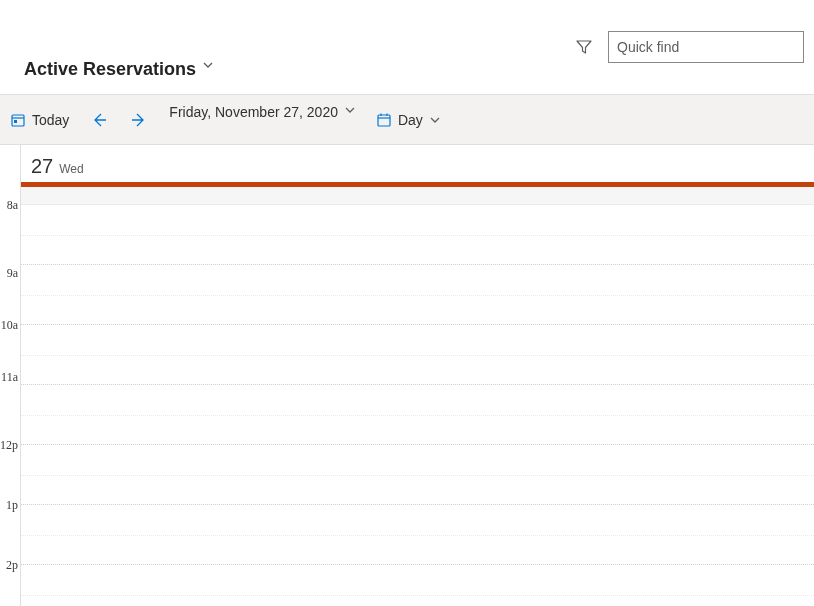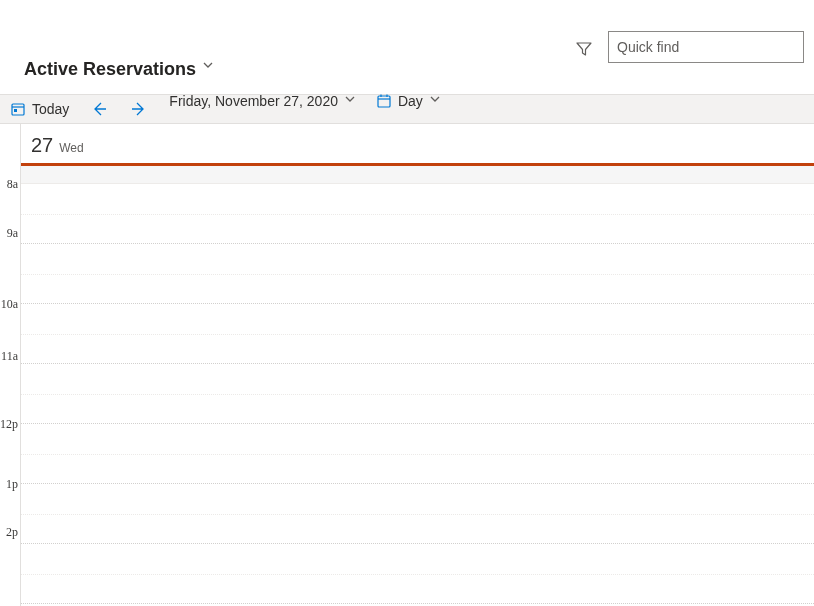--- a/index.html
+++ b/index.html
@@ -30,21 +30,21 @@
       cursor: pointer;
       margin-top: 45px;
     }
     .page-title {
       font-size: 18px;
       font-weight: 600;
       color: #252423;
     }
     .header-right {
       display: flex;
-      align-items: flex-end;
+      align-items: center;
       gap: 10px;
     }
     .filter-btn {
       width: 28px;
       height: 28px;
       display: flex;
       align-items: center;
       justify-content: center;
       cursor: pointer;
       color: #605e5c;
@@ -65,21 +65,21 @@
       font-size: 14px;
       color: #323130;
       background: transparent;
     }
     .search-box input::placeholder {
       color: #605e5c;
     }
     .toolbar {
       display: flex;
       align-items: center;
-      height: 29px;
+      height: 50px;
       background: #f3f2f1;
       border-bottom: 1px solid #e1dfdd;
       padding: 0 4px;
       gap: 8px;
     }
     .tb-btn {
       display: flex;
       align-items: center;
       gap: 6px;
       padding: 4px 6px;
@@ -102,21 +102,21 @@
     .date-picker {
       display: flex;
       align-items: flex-start;
       gap: 6px;
       cursor: pointer;
       padding: 0 6px;
       height: 32px;
     }
     .view-picker {
       display: flex;
-      align-items: flex-start;
+      align-items: center;
       gap: 6px;
       cursor: pointer;
       padding: 0 6px;
       height: 32px;
     }
     .calendar-body {
       display: flex;
       height: calc(606px - 54px - 42px);
       overflow: hidden;
     }
@@ -132,21 +132,21 @@
       border-left: 1px solid #e1dfdd;
       position: relative;
     }
     .day-header {
       height: 42px;
       display: flex;
       align-items: baseline;
       gap: 6px;
       padding-left: 10px;
       padding-top: 10px;
-      border-bottom: 3px solid #c2410c;
+      border-bottom: 5px solid #c2410c;
     }
     .day-num {
       font-size: 20px;
       font-weight: 400;
       color: #323130;
     }
     .day-name {
       font-size: 12px;
       color: #605e5c;
     }
@@ -242,26 +242,26 @@
       </svg>
   </div>
 </div>
 
 <div class="calendar-body">
   <div class="time-gutter">
     <div style="height:42px"></div>
     <div style="height:18px"></div>
     <div style="position:relative;">
       <span class="time-label" style="top:0px">8a</span>
-      <span class="time-label" style="top:49px">9a</span>
+      <span class="time-label" style="top:68px">9a</span>
       <span class="time-label" style="top:120px">10a</span>
       <span class="time-label" style="top:172px">11a</span>
       <span class="time-label" style="top:240px">12p</span>
       <span class="time-label" style="top:300px">1p</span>
-      <span class="time-label" style="top:348px">2p</span>
+      <span class="time-label" style="top:360px">2p</span>
       <span class="time-label" style="top:440px">3p</span>
     </div>
   </div>
   <div class="day-column">
     <div class="day-header">
       <span class="day-num">27</span>
       <span class="day-name">Wed</span>
     </div>
     <div class="allday-row"></div>
     <div class="hour-row"></div>

